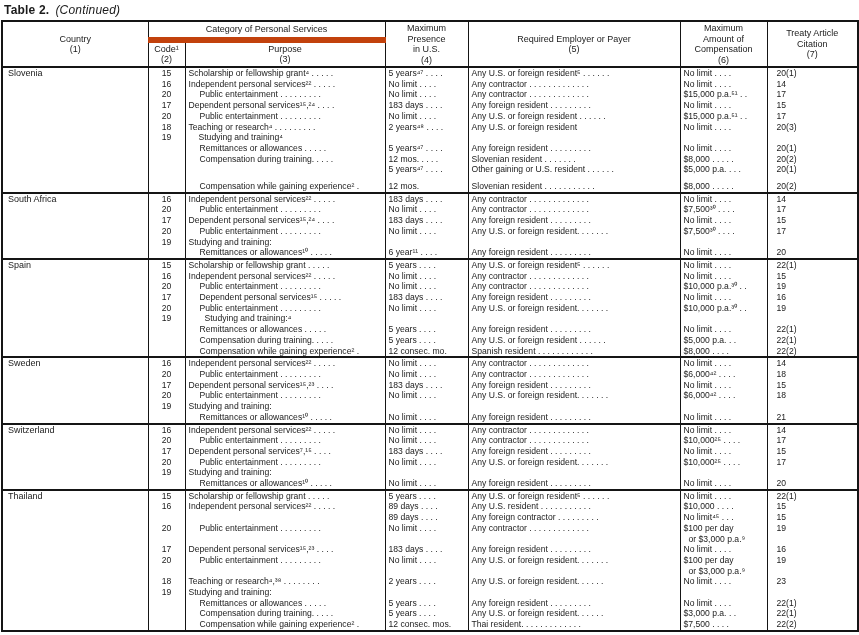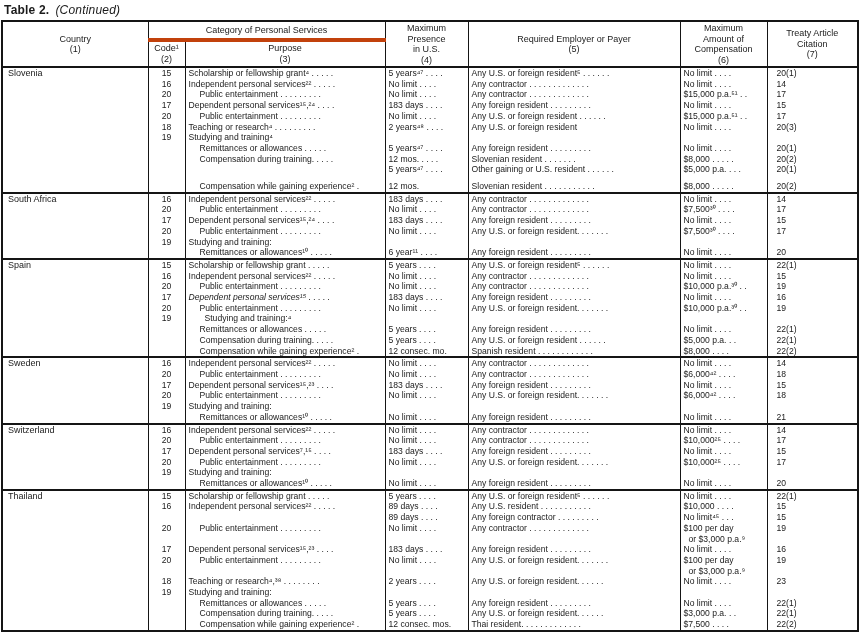--- a/index.html
+++ b/index.html
@@ -6,21 +6,21 @@
   body { font-family:"Liberation Sans", sans-serif; color:#1b1b1b; }
   .page { width:859px; height:635px; box-sizing:border-box; padding:1px 1px 0 1px; overflow:hidden; }
   .title { font-size:12px; margin:2px 0 3px 3px; letter-spacing:0.2px; }
   .t-bold { font-weight:bold; }
   .t-it { font-style:italic; margin-left:6px; }
   table { border-collapse:collapse; table-layout:fixed; width:856px; border:2px solid #151515; }
   thead { border-bottom:2px solid #151515; }
   tbody { border-top:2px solid #151515; }
   th { border-left:1px solid #151515; font-weight:normal; font-size:9px; line-height:10.5px;
        text-align:center; vertical-align:middle; padding:1px 2px; white-space:pre-line; }
-  th.cat { border-bottom:4px solid #c2410c; padding:2px 2px; }
+  th.cat { border-bottom:6px solid #c2410c; padding:2px 2px; }
   td { border-left:1px solid #151515; font-size:8.6px; line-height:10.7px; vertical-align:top;
        padding:0 0 0 3px; white-space:nowrap; overflow:hidden; }
   td.country { font-size:9px; padding:2px 2px 0 5px; }
   td.code { text-align:center; padding:0 1px; }
   td.cite { padding-left:9px;margin-left:12px; }
   tr.gap td { padding-top:6px; }
   tbody tr:first-child td { padding-top:0; }
   .comp2 { padding-left:5px; }
 </style>
 </head>
@@ -124,21 +124,21 @@
           <td class="purpose" style="padding-left: 3px;">Teaching or research⁴ . . . . . . . . .</td>
           <td>2 years⁴⁸ . . . .</td>
           <td>Any U.S. or foreign resident</td>
           <td>
             <div>No limit . . . .</div>
           </td>
           <td class="cite">20(3)</td>
         </tr>
         <tr>
           <td class="code">19</td>
-          <td class="purpose" style="padding-left: 3px;">Studying and training⁴</td>
+          <td class="purpose" style="padding-left: 13px;">Studying and training⁴</td>
           <td></td>
           <td></td>
           <td>
             <div></div>
           </td>
           <td class="cite"></td>
         </tr>
         <tr>
           <td class="code"></td>
           <td class="purpose" style="padding-left: 14px;">Remittances or allowances . . . . .</td>
@@ -270,21 +270,21 @@
           <td class="purpose" style="padding-left: 14px;">Public entertainment . . . . . . . . .</td>
           <td>No limit . . . .</td>
           <td>Any contractor . . . . . . . . . . . . .</td>
           <td>
             <div>$10,000 p.a.³⁰ . .</div>
           </td>
           <td class="cite">19</td>
         </tr>
         <tr>
           <td class="code">17</td>
-          <td class="purpose" style="padding-left: 3px; font-style: italic;">Dependent personal services¹⁵ . . . . .</td>
+          <td class="purpose" style="padding-left: 14px;">Dependent personal services¹⁵ . . . . .</td>
           <td>183 days . . . .</td>
           <td>Any foreign resident . . . . . . . . .</td>
           <td>
             <div>No limit . . . .</div>
           </td>
           <td class="cite">16</td>
         </tr>
         <tr>
           <td class="code">20</td>
           <td class="purpose" style="padding-left: 14px;">Public entertainment . . . . . . . . .</td>

